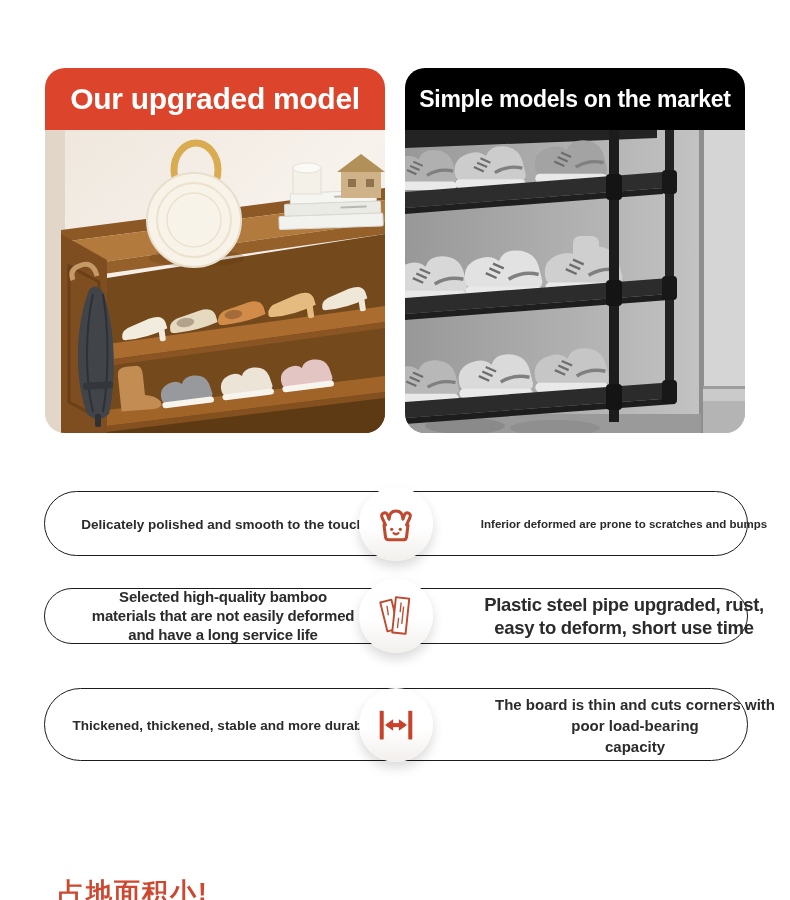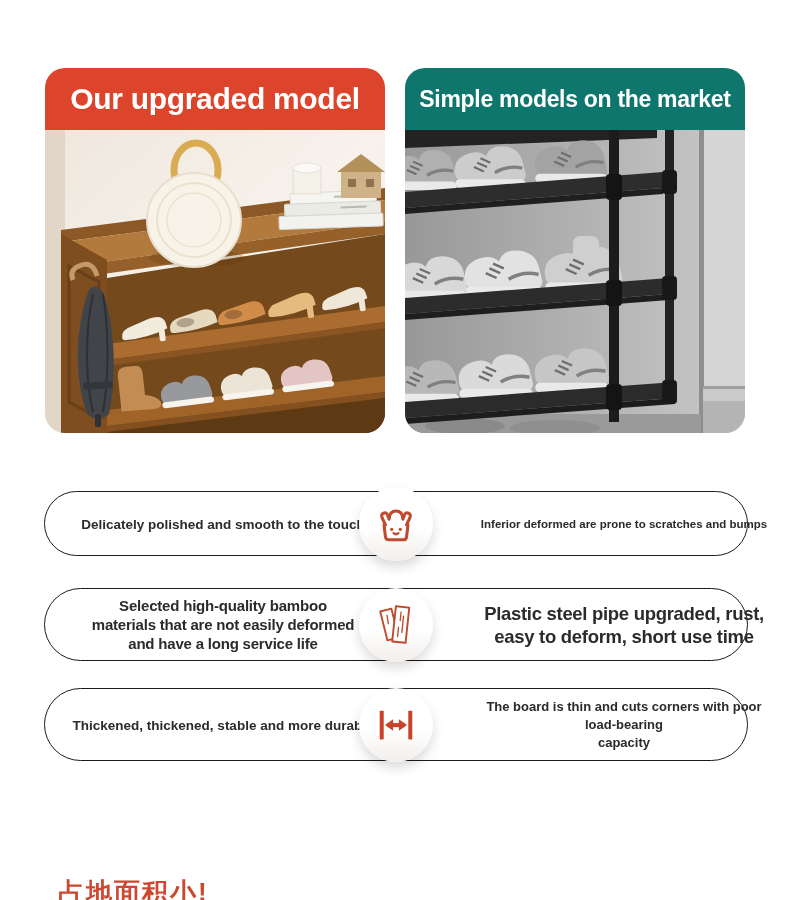--- a/index.html
+++ b/index.html
@@ -6,40 +6,40 @@
   body{font-family:"Liberation Sans","DejaVu Sans",sans-serif;}
   .page{position:relative;width:790px;height:900px;overflow:hidden;background:#fff;}
 
   
   .card{position:absolute;top:68px;width:340px;height:365px;border-radius:20px;overflow:hidden;background:#eee;}
   .card-left{left:45px;}
   .card-right{left:405px;}
   .card-header{height:62px;display:flex;align-items:center;justify-content:center;
                color:#fff;font-weight:bold;letter-spacing:-0.3px;}
   .card-header.orange{background:#dc452b;font-size:30px;}
-  .card-header.dark{background:#0f766e;font-size:23px;}
+  .card-header.dark{background:#000000;font-size:23px;}
   .photo{position:absolute;top:62px;left:0;right:0;bottom:0;}
   .photo svg{display:block;width:100%;height:100%;}
 
   
   .pill{position:absolute;left:44px;width:704px;border:1.6px solid #1b1b1b;border-radius:40px;
         box-sizing:border-box;background:#fff;}
   .pill-1{top:491px;height:65px;}
-  .pill-2{top:588px;height:73px;}
+  .pill-2{top:588px;height:56px;}
   .pill-3{top:688px;height:73px;}
   .pill-left,.pill-right{position:absolute;top:50%;transform:translateY(-50%);
         text-align:center;color:#2b2b2b;font-weight:bold;white-space:pre-line;}
   .pill-left{left:22px;width:312px;}
   .pill-right{left:428px;width:302px;}
   .p1l{font-size:13.5px;}
   .p1r{font-size:11.5px;}
   .p2l{font-size:15px;line-height:1.28;letter-spacing:-0.2px;}
   .p2r{font-size:18.5px;line-height:1.25;letter-spacing:-0.3px;}
   .p3l{font-size:13.5px;}
-  .p3r{font-size:13px;line-height:1.4;}
+  .p3r{font-size:15px;line-height:1.4;margin-left:11px;}
   .icon-circle{position:absolute;left:314px;top:50%;transform:translateY(-50%);
         width:74px;height:74px;border-radius:50%;
         background:linear-gradient(#ffffff 55%,#f2efec);
         box-shadow:0 6px 12px rgba(0,0,0,.15);
         display:flex;align-items:center;justify-content:center;}
   .icon-circle svg{width:46px;height:46px;}
 
   
   .footer-title{position:absolute;left:58px;top:879px;font-size:26px;font-weight:bold;
         color:#cd4831;letter-spacing:2px;line-height:1;}

